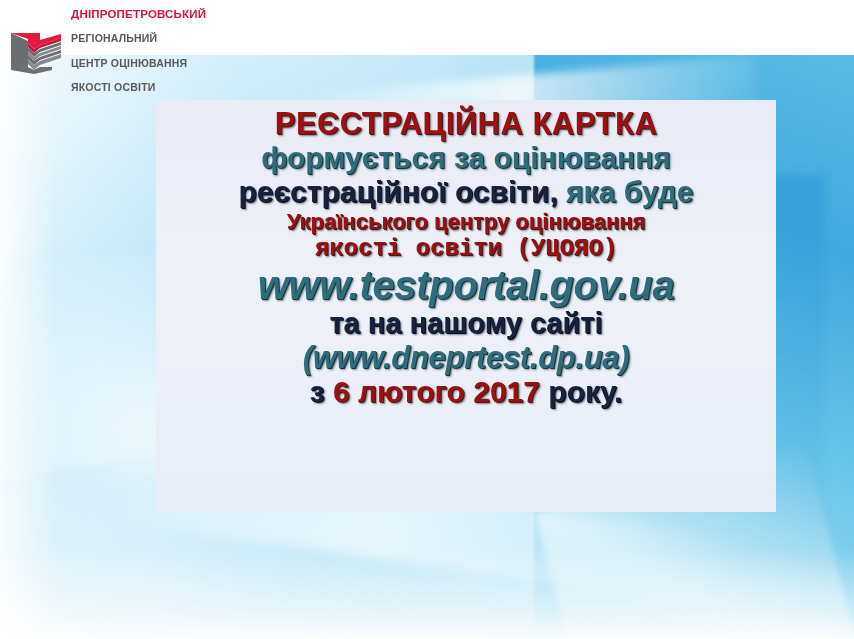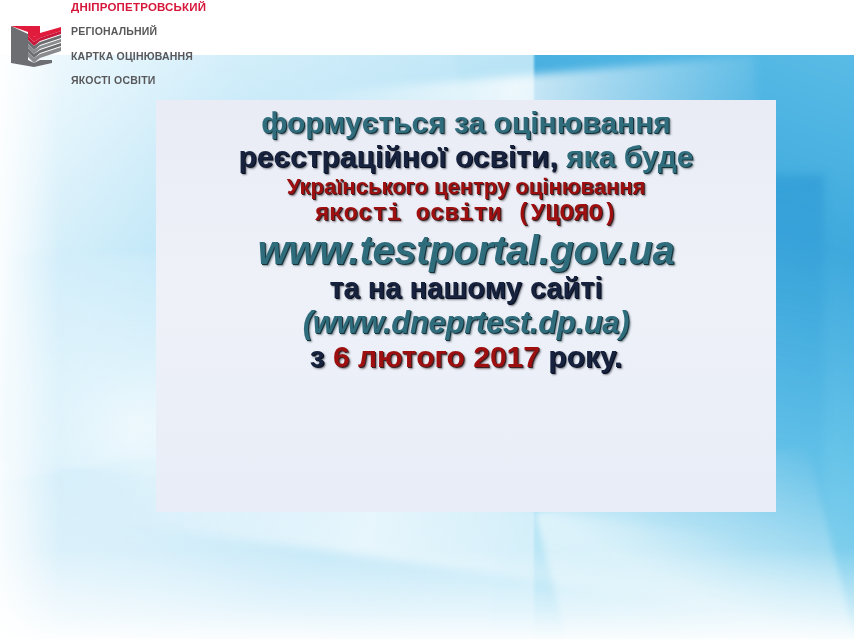--- a/index.html
+++ b/index.html
@@ -113,21 +113,21 @@
     position: absolute;
     left: 0; top: 0;
     width: 854px;
     height: 55px;
     background: #ffffff;
     z-index: 5;
   }
   .logo {
     position: absolute;
     left: 8px;
-    top: 1px;
+    top: 8px;
     display: flex;
     align-items: center;
     gap: 7px;
   }
   .logo-mark { width: 56px; height: 48px; display: block; }
   .logo-text {
     display: flex;
     flex-direction: column;
     justify-content: center;
     line-height: 1.07;
@@ -231,28 +231,29 @@
           <path d="M20 20 L26 26 L32 22 L53 15 L53 18 L32 25 L26 30 L20 24 Z" fill="#6d6e71"></path>
           <path d="M20 24 L26 30 L32 26 L53 19 L53 22 L32 29 L26 34 L20 28 Z" fill="#8a8b8e"></path>
           <path d="M20 28 L26 34 L32 30 L53 23 L53 26 L32 33 L26 38 L20 32 Z" fill="#6d6e71"></path>
           <path d="M20 32 L26 38 L32 34 L53 27 L53 31 L32 38 L26 43 L20 37 Z" fill="#8a8b8e"></path>
           <path d="M3 40 L20 40 L26 43 L32 40 L44 40 L44 43 L26 47 L3 43 Z" fill="#6d6e71"></path>
         </svg>
       </span>
       <span class="logo-text">
         <span class="logo-line l1">ДНІПРОПЕТРОВСЬКИЙ</span>
         <span class="logo-line l2">РЕГІОНАЛЬНИЙ</span>
-        <span class="logo-line l3">КАРТКА ОЦІНЮВАННЯ</span>
+        <span class="logo-line l3">ЦЕНТР ОЦІНЮВАННЯ</span>
         <span class="logo-line l4">ЯКОСТІ ОСВІТИ</span>
       </span>
     </div>
   </div>
 
   <div class="panel">
     <div class="panel-inner">
+      <div class="ln l-title"><span class="seg red">РЕЄСТРАЦІЙНА КАРТКА</span></div>
       <div class="ln l-2"><span class="seg teal">формується за оцінювання</span></div>
       <div class="ln l-3"><span class="seg navy">реєстраційної освіти,</span><span class="seg teal"> яка буде</span></div>
       <div class="ln l-5"><span class="seg red">Українського центру оцінювання</span></div>
       <div class="ln l-6"><span class="seg red">якості освіти (УЦОЯО)</span></div>
       <div class="ln l-url1"><span class="seg teal">www.testportal.gov.ua</span></div>
       <div class="ln l-7"><span class="seg navy">та на нашому сайті</span></div>
       <div class="ln l-url2"><span class="seg teal">(www.dneprtest.dp.ua)</span></div>
       <div class="ln l-8"><span class="seg navy">з </span><span class="seg red">6 лютого 2017</span><span class="seg navy"> року.</span></div>
     </div>
   </div>

